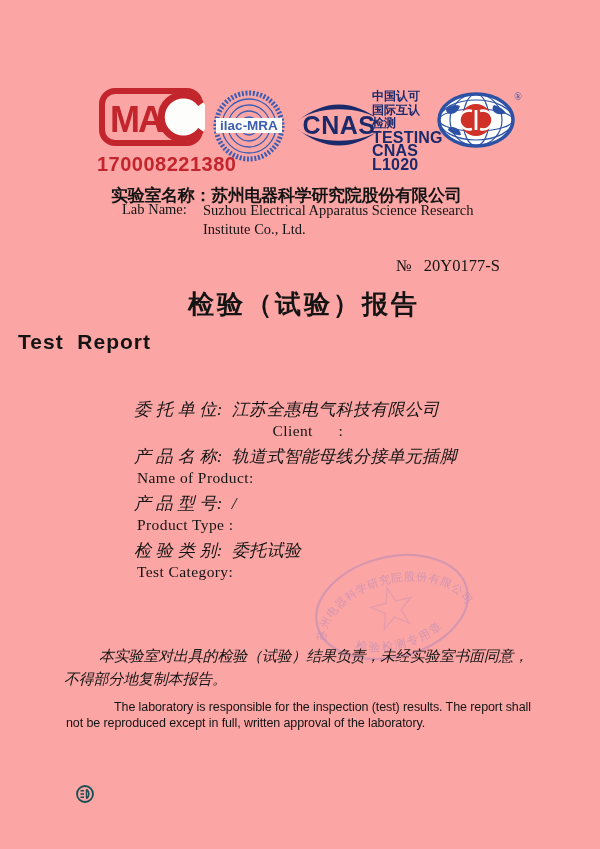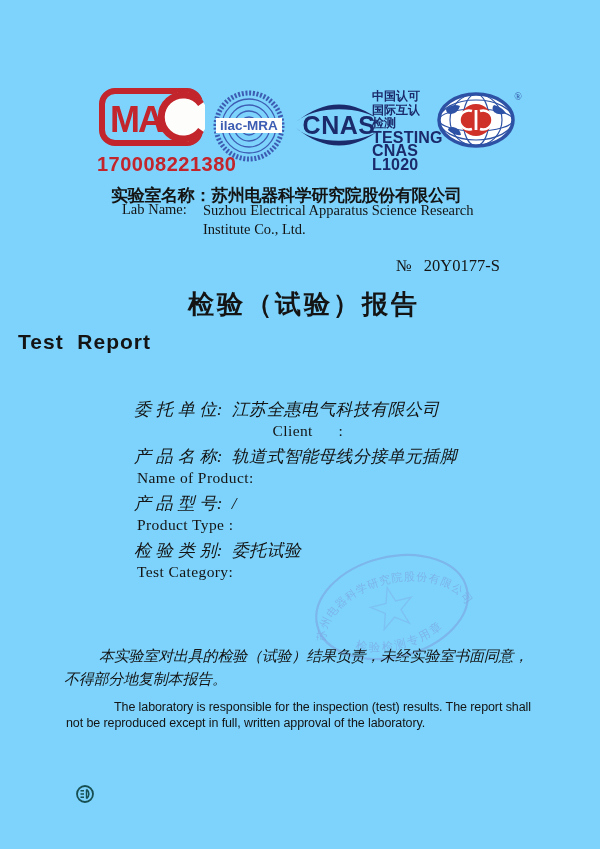--- a/index.html
+++ b/index.html
@@ -1,16 +1,16 @@
 <!DOCTYPE html>
 <html><head>
 <meta charset="utf-8">
 <style>
   html,body{margin:0;padding:0;background:#e9e9e9;}
-  .page{position:relative;width:600px;height:849px;margin:0 auto;background:#7dd3fc;
+  .page{position:relative;width:600px;height:849px;margin:0 auto;background:#fca5a5;
         font-family:"Liberation Serif",serif;color:#141414;overflow:hidden;}
 
   
   .logo{position:absolute;}
   .logo-cma{left:97px;top:87px;width:108px;text-align:center;}
   .cma-number{font-family:"Liberation Sans",sans-serif;font-weight:bold;color:#c2252b;
               font-size:20px;letter-spacing:.5px;margin-top:0px;white-space:nowrap;}
   .logo-ilac{left:212px;top:89px;}
   .logo-cnas{left:292px;top:96px;}
   .accred{left:372px;top:90px;width:66px;font-family:"Liberation Sans",sans-serif;

